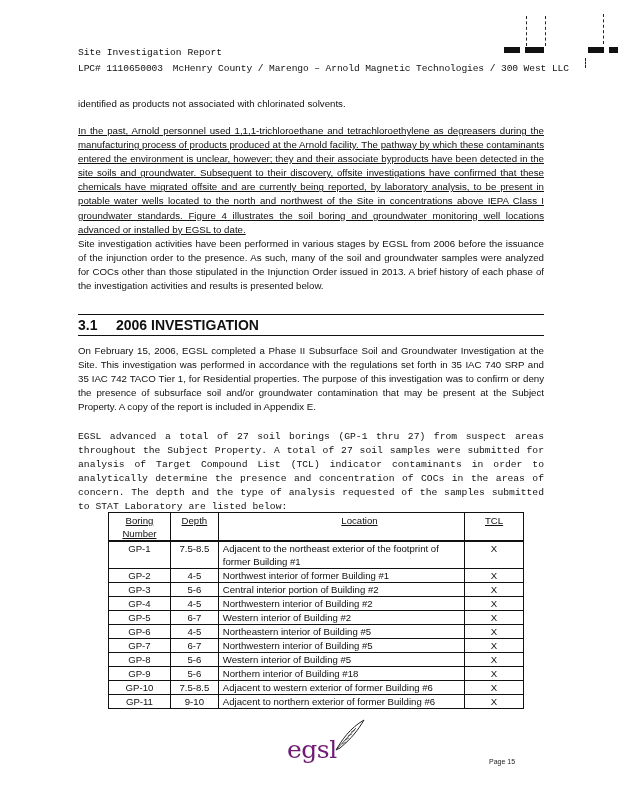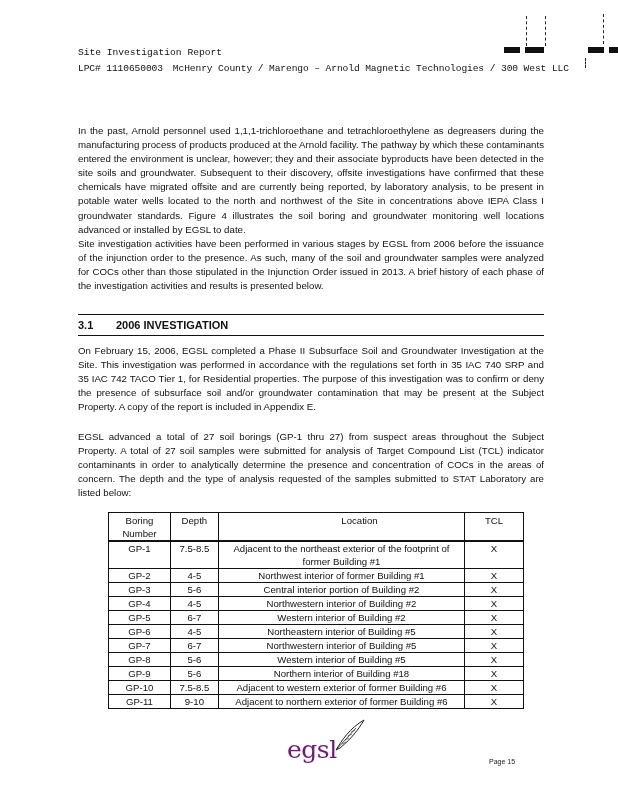--- a/index.html
+++ b/index.html
@@ -10,39 +10,39 @@
   .header { position: absolute; left: 78px; top: 45px; font-size: 9.6px; line-height: 16px; font-family: Liberation Mono, monospace; }
   .header .lpc { letter-spacing: -0.1px; text-align: center; }
   .header .lpc span.gap { display: inline-block; width: 10px; }
 
   .scan-marks { position: absolute; left: 0; top: 0; width: 618px; height: 80px; }
   .mark { position: absolute; background: #111; }
   .dash { position: absolute; border-left: 1px dashed #222; }
 
   .body-text { position: absolute; left: 78px; width: 466px; font-size: 9.7px; line-height: 14.1px; text-align: justify; }
   .p1 { top: 97px; }
-  .p2 { top: 124px; }
+  .p2 { top: 124px; text-decoration: underline; }
   .p3 { top: 237px; }
 
   .section-head { position: absolute; left: 78px; top: 314px; width: 466px; height: 20px;
-                  border-top: 1px solid #111; border-bottom: 1px solid #111; font-size: 11px; font-weight: bold;
+                  border-top: 1px solid #111; border-bottom: 1px solid #111; font-size: 14px; font-weight: bold;
                   line-height: 20px; }
   .section-head .num { display: inline-block; width: 38px; }
 
   .p4 { top: 344px; }
-  .p5 { top: 430px; }
+  .p5 { top: 430px; font-family: Liberation Mono, monospace; }
 
   table.borings { position: absolute; left: 108px; top: 512px; width: 416px; border-collapse: collapse;
                   font-size: 9.6px; line-height: 13px; }
   table.borings th, table.borings td { border: 1px solid #111; padding: 0 4px; vertical-align: top; }
   table.borings th { font-weight: normal; text-align: center; padding-top: 1px; }
   table.borings th.loc { text-align: center; padding-left: 40px; }
   table.borings td.c { text-align: center; }
-  table.borings td.l { text-align: center; }
-  table.borings tr.hdr th { border-bottom: 2px solid #111; }
+  table.borings td.l { text-align: left; }
+  table.borings tr.hdr th { border-bottom: 2px solid #111; text-decoration: underline; }
   col.c1 { width: 62px; } col.c2 { width: 48px; } col.c3 { width: 247px; } col.c4 { width: 59px; }
 
   .logo { position: absolute; left: 287px; top: 735px; font-family: "DejaVu Serif", serif; font-size: 25px; color: #701a75; letter-spacing: -0.5px; }
   .feather { position: absolute; left: 334px; top: 718px; width: 32px; height: 34px; }
   .page-num { position: absolute; left: 489px; top: 758px; font-size: 7px; color: #222; }
 </style>
 </head>
 <body>
 
 <div class="page">
@@ -58,20 +58,21 @@
     <div class="dash" style="left:585px;top:58px;height:10px;"></div>
   </div>
 
   <div class="header">
     <div>Site Investigation Report</div>
     <div class="lpc">
       <span>LPC# 1110650003</span><span class="gap"></span><span>McHenry County / Marengo – Arnold Magnetic Technologies / 300 West LLC</span>
     </div>
   </div>
 
+  <div class="body-text p1">identified as products not associated with chlorinated solvents.</div>
   <div class="body-text p2">In the past, Arnold personnel used 1,1,1-trichloroethane and tetrachloroethylene as degreasers during the manufacturing process of products produced at the Arnold facility.  The pathway by which these contaminants entered the environment is unclear, however; they and their associate byproducts have been detected in the site soils and groundwater.  Subsequent to their discovery, offsite investigations have confirmed that these chemicals have migrated offsite and are currently being reported, by laboratory analysis, to be present in potable water wells located to the north and northwest of the Site in concentrations above IEPA Class I groundwater standards.  Figure 4 illustrates the soil boring and groundwater monitoring well locations advanced or installed by EGSL to date.</div>
   <div class="body-text p3">Site investigation activities have been performed in various stages by EGSL from 2006 before the issuance of the injunction order to the presence.  As such, many of the soil and groundwater samples were analyzed for COCs other than those stipulated in the Injunction Order issued in 2013.  A brief history of each phase of the investigation activities and results is presented below.</div>
 
   <div class="section-head">
     <span class="num">3.1</span><span>2006 INVESTIGATION</span>
   </div>
 
   <div class="body-text p4">On February 15, 2006, EGSL completed a Phase II Subsurface Soil and Groundwater Investigation at the Site. This investigation was performed in accordance with the regulations set forth in 35 IAC 740 SRP and 35 IAC 742 TACO Tier 1, for Residential properties.  The purpose of this investigation was to confirm or deny the presence of subsurface soil and/or groundwater contamination that may be present at the Subject Property.  A copy of the report is included in Appendix E.</div>
   <div class="body-text p5">EGSL advanced a total of 27 soil borings (GP-1 thru 27) from suspect areas throughout the Subject Property.  A total of 27 soil samples were submitted for analysis of Target Compound List (TCL) indicator contaminants in order to analytically determine the presence and concentration of COCs in the areas of concern. The depth and the type of analysis requested of the samples submitted to STAT Laboratory are listed below:</div>
 

